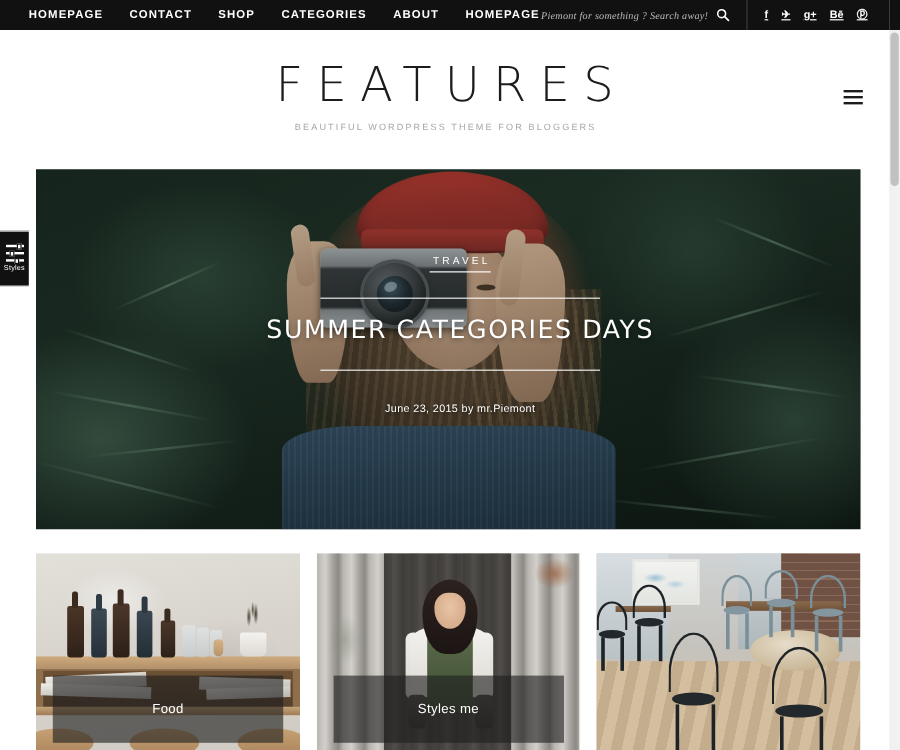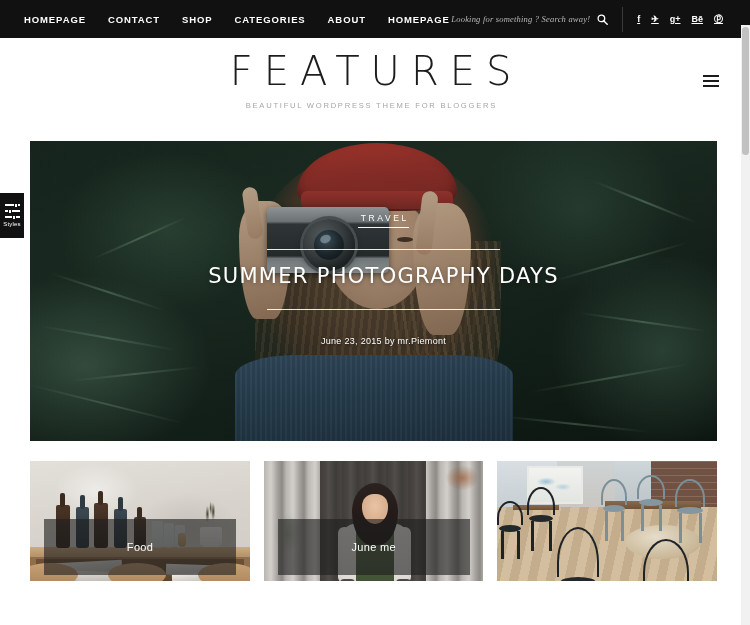--- a/index.html
+++ b/index.html
@@ -18,21 +18,21 @@
     height: 625px;
     background: #ffffff;
     overflow: hidden;
   }
 
   
   .topbar {
     position: absolute;
     top: 0; left: 0;
     width: 741px;
-    height: 38px;
+    height: 25px;
     background: #111111;
     display: flex;
     align-items: center;
     z-index: 30;
   }
   .topnav {
     display: flex;
     align-items: center;
     margin-left: 24px;
     gap: 22px;
@@ -391,21 +391,21 @@
     top: 461px;
     width: 687px;
     height: 164px;
     display: flex;
     gap: 14px;
     z-index: 10;
   }
   .card {
     position: relative;
     width: 220px;
-    height: 120px;
+    height: 164px;
     overflow: hidden;
     cursor: pointer;
   }
   .card-art { position: absolute; inset: 0; }
   .card-band {
     position: absolute;
     left: 14px;
     bottom: 6px;
     width: 192px;
     height: 56px;
@@ -512,21 +512,21 @@
     <nav class="topnav">
       <a href="#">HOMEPAGE</a>
       <a href="#">CONTACT</a>
       <a href="#">SHOP</a>
       <a href="#">CATEGORIES</a>
       <a href="#">ABOUT</a>
       <a href="#">HOMEPAGE</a>
     </nav>
 
     <div class="search-area">
-      <span class="search-text">Looking for something ? Search away!</span>
+      <span class="search-text">Piemont for something ? Search away!</span>
       <span class="search-icon">
         <svg width="11" height="11" viewBox="0 0 11 11" aria-hidden="true">
           <circle cx="4.4" cy="4.4" r="3.3" fill="none" stroke="#ffffff" stroke-width="1.3"></circle>
           <line x1="6.9" y1="6.9" x2="10.2" y2="10.2" stroke="#ffffff" stroke-width="1.4" stroke-linecap="round"></line>
         </svg>
       </span>
     </div>
 
     <div class="divider-v"></div>
 
@@ -604,21 +604,21 @@
         <div class="jacket"></div>
         <div class="jacket-tex"></div>
       </div>
 
       <div class="hero-tint"></div>
     </div>
 
     <div class="hero-caption">
       <span class="cat-label">TRAVEL</span>
       <div class="hero-rule"></div>
-      <div class="hero-title">SUMMER PHOTOGRAPHY DAYS</div>
+      <div class="hero-title">SUMMER CATEGORIES DAYS</div>
       <div class="hero-rule"></div>
       <div class="hero-meta">June 23, 2015 by mr.Piemont</div>
     </div>
   </div>
 
   <div class="cards">
 
     <div class="card">
       <div class="card-art">
         <div class="c1-wall"></div>
@@ -671,21 +671,21 @@
         <div class="c2-shirt"></div>
         <div class="c2-strap" style="left:100px; transform:rotate(10deg);"></div>
         <div class="c2-strap" style="left:124px; transform:rotate(-10deg);"></div>
         <div class="c2-apron"></div>
         <div class="c2-hair"></div>
         <div class="c2-face"></div>
         <div class="c2-hand" style="left:76px;"></div>
         <div class="c2-hand" style="left:132px;"></div>
       </div>
       <div class="card-band">
-        <span>June me</span>
+        <span>Styles me</span>
       </div>
     </div>
 
     <div class="card">
       <div class="card-art">
         <div class="c3-bg"></div>
         <div class="c3-window"></div>
         <div class="c3-window2"></div>
         <div class="c3-brick"></div>
         <div class="c3-poster"></div>

